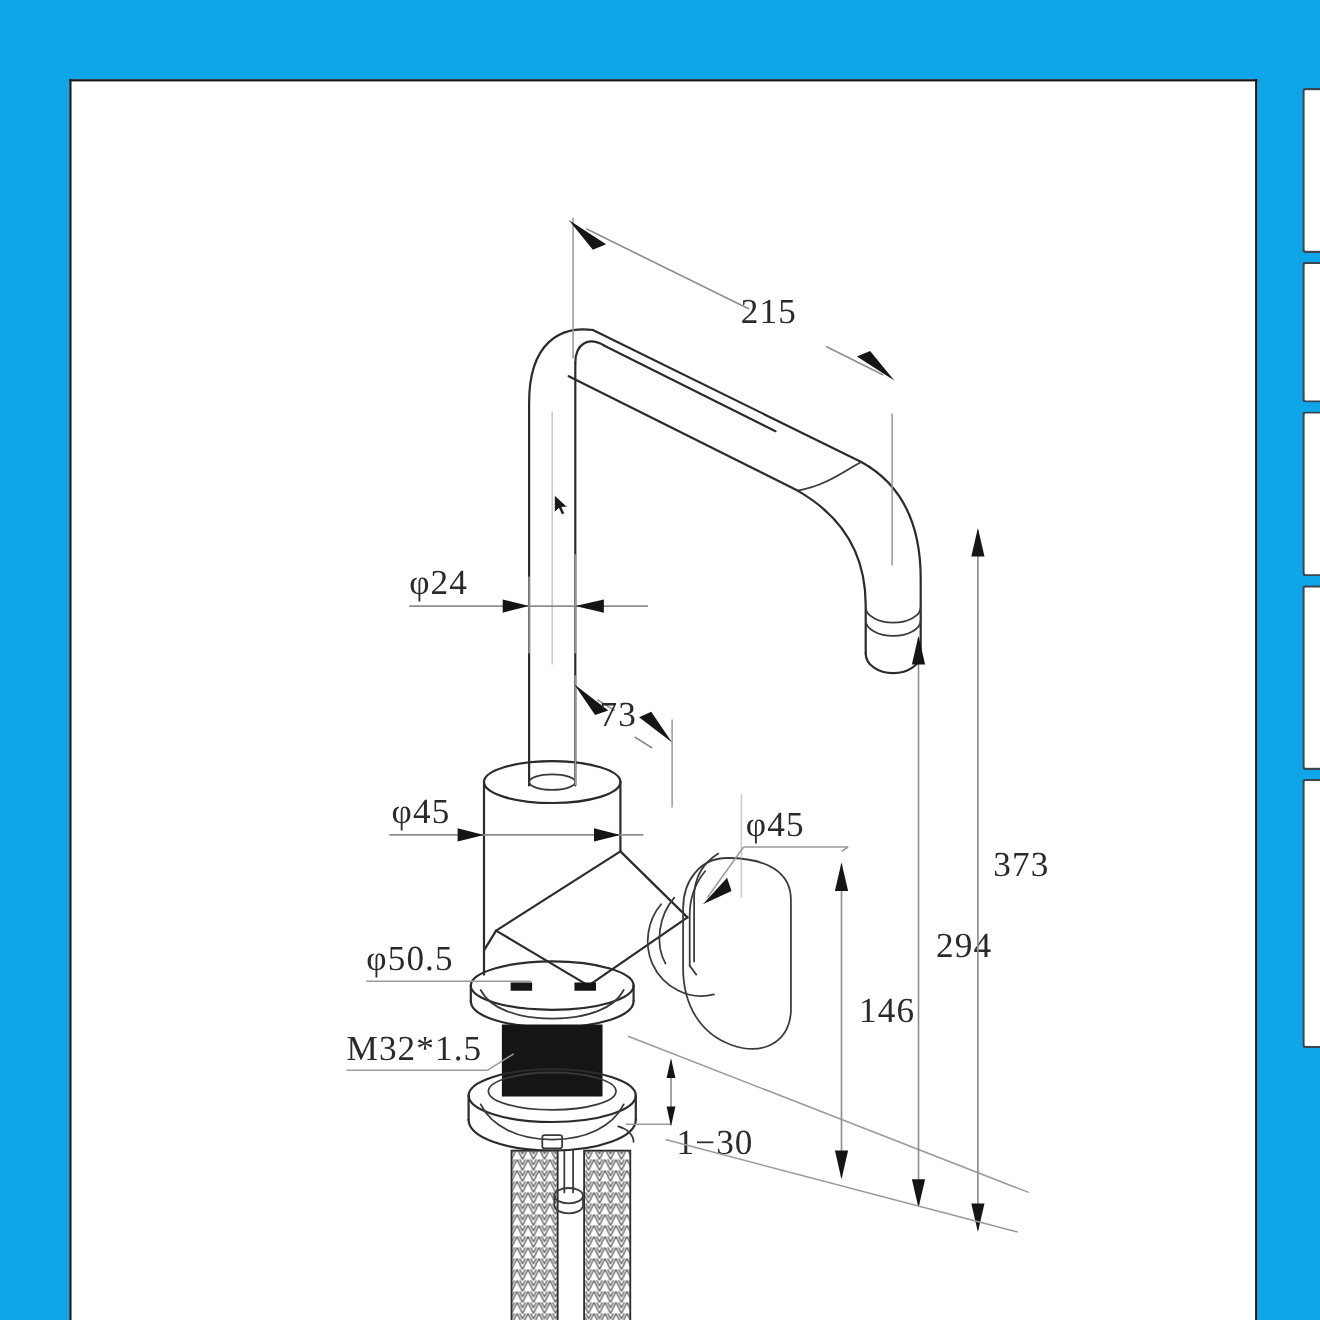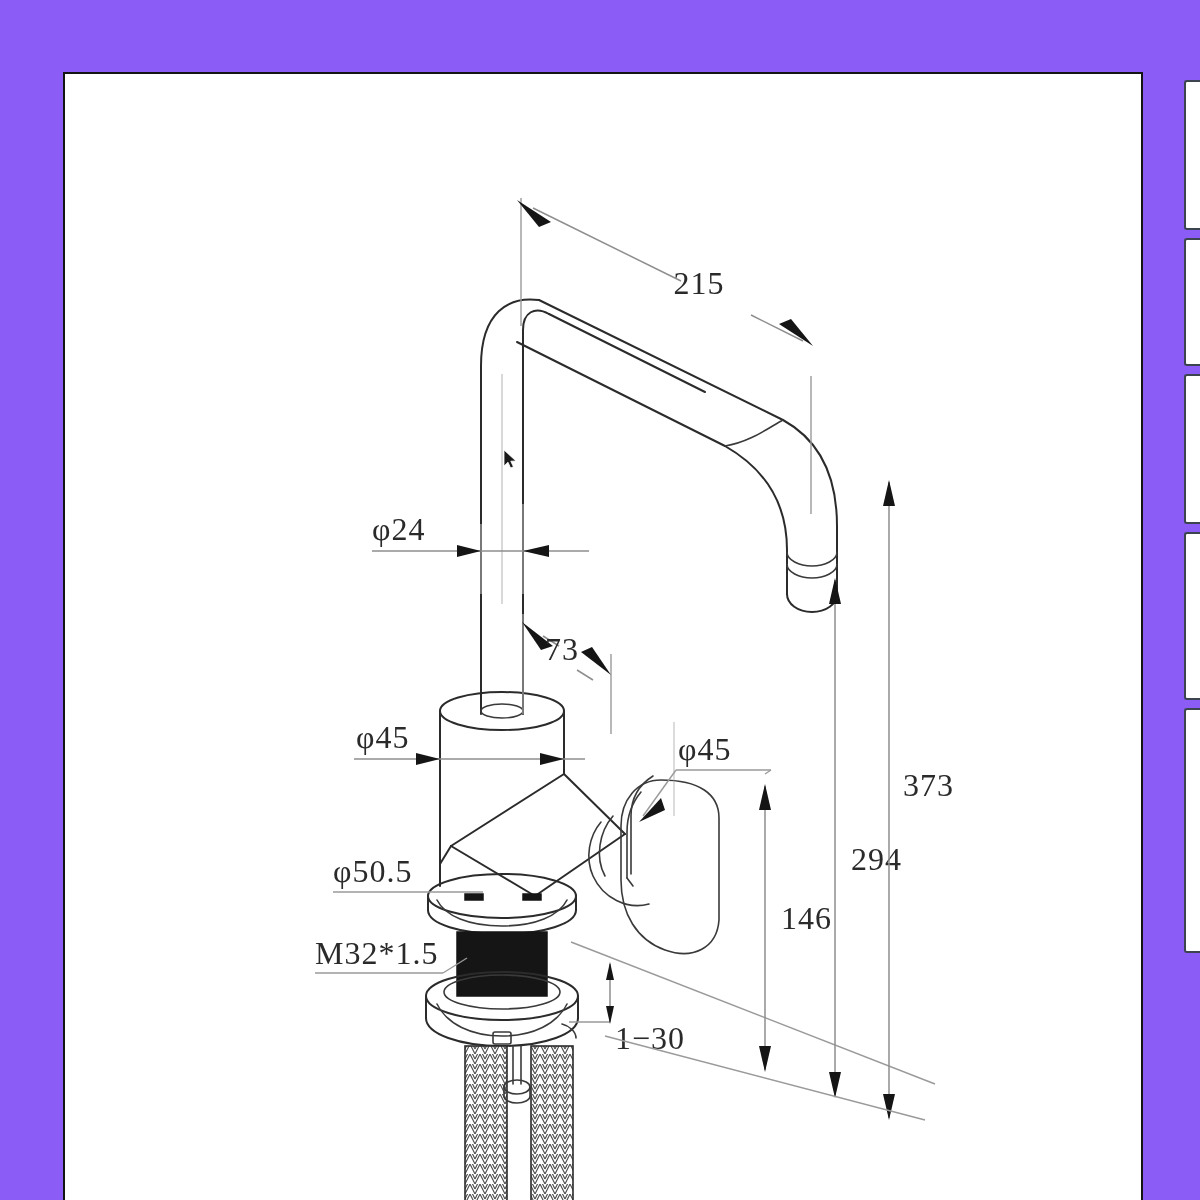--- a/index.html
+++ b/index.html
@@ -9,21 +9,21 @@
     background: #ffffff;
     width: 1200px;
     height: 1200px;
     overflow: hidden;
     font-family: "Liberation Serif", serif;
   }
   #page {
     position: relative;
     width: 1200px;
     height: 1200px;
-    background: #8b5cf6;
+    background: #0ea5e9;
   }
   
   #drawing-frame {
     position: absolute;
     left: 63px;
     top: 72px;
     width: 1080px;
     height: 1160px;
     border: 2px solid #141414;
     border-bottom: none;

